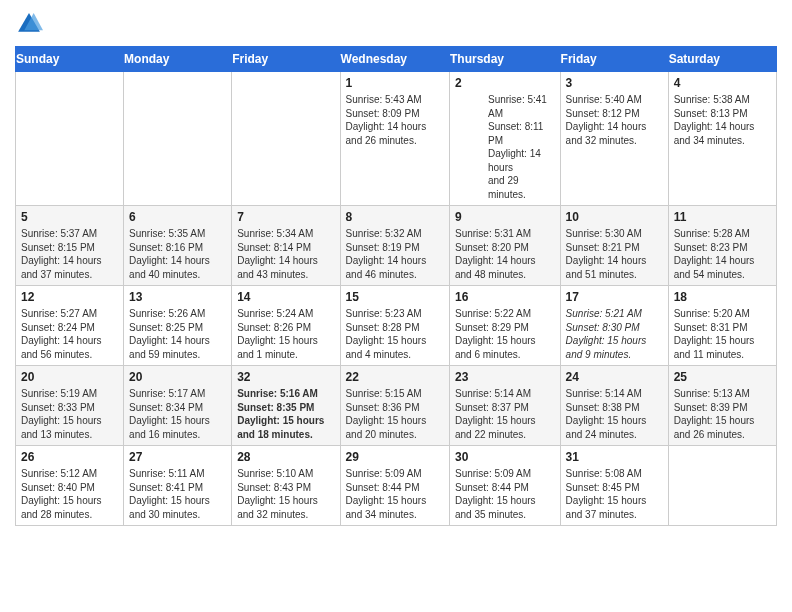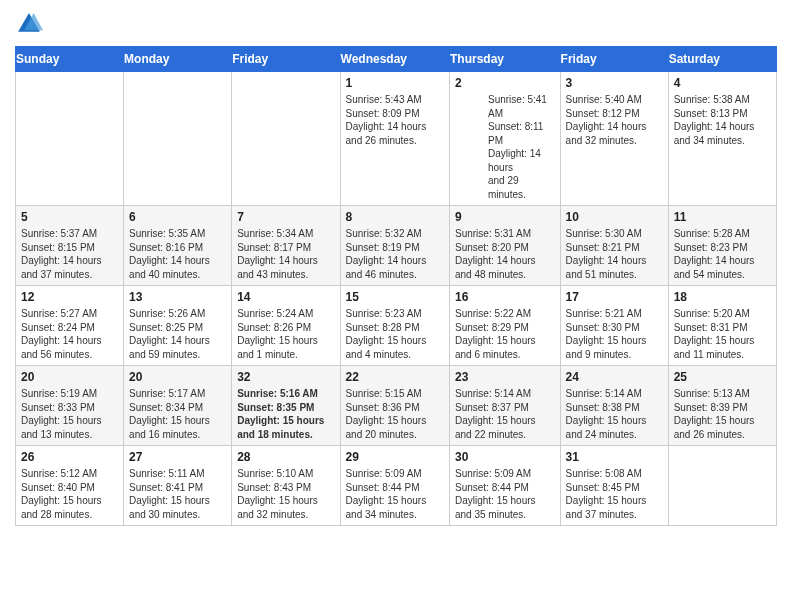--- a/index.html
+++ b/index.html
@@ -171,21 +171,21 @@
           <td>
             <span class="day-number">6</span>
             <div class="day-info" style="white-space: pre-line;">Sunrise: 5:35 AM
 Sunset: 8:16 PM
 Daylight: 14 hours
 and 40 minutes.</div>
           </td>
           <td>
             <span class="day-number">7</span>
             <div class="day-info" style="white-space: pre-line;">Sunrise: 5:34 AM
-Sunset: 8:17 PM
+Sunset: 8:14 PM
 Daylight: 14 hours
 and 43 minutes.</div>
           </td>
           <td>
             <span class="day-number">8</span>
             <div class="day-info" style="white-space: pre-line;">Sunrise: 5:32 AM
 Sunset: 8:19 PM
 Daylight: 14 hours
 and 46 minutes.</div>
           </td>
@@ -242,21 +242,21 @@
           </td>
           <td>
             <span class="day-number">16</span>
             <div class="day-info" style="white-space: pre-line;">Sunrise: 5:22 AM
 Sunset: 8:29 PM
 Daylight: 15 hours
 and 6 minutes.</div>
           </td>
           <td>
             <span class="day-number">17</span>
-            <div class="day-info" style="white-space: pre-line;">Sunrise: 5:21 AM
+            <div class="day-info" style="white-space: pre-line; font-style: italic;">Sunrise: 5:21 AM
 Sunset: 8:30 PM
 Daylight: 15 hours
 and 9 minutes.</div>
           </td>
           <td>
             <span class="day-number">18</span>
             <div class="day-info" style="white-space: pre-line;">Sunrise: 5:20 AM
 Sunset: 8:31 PM
 Daylight: 15 hours
 and 11 minutes.</div>

